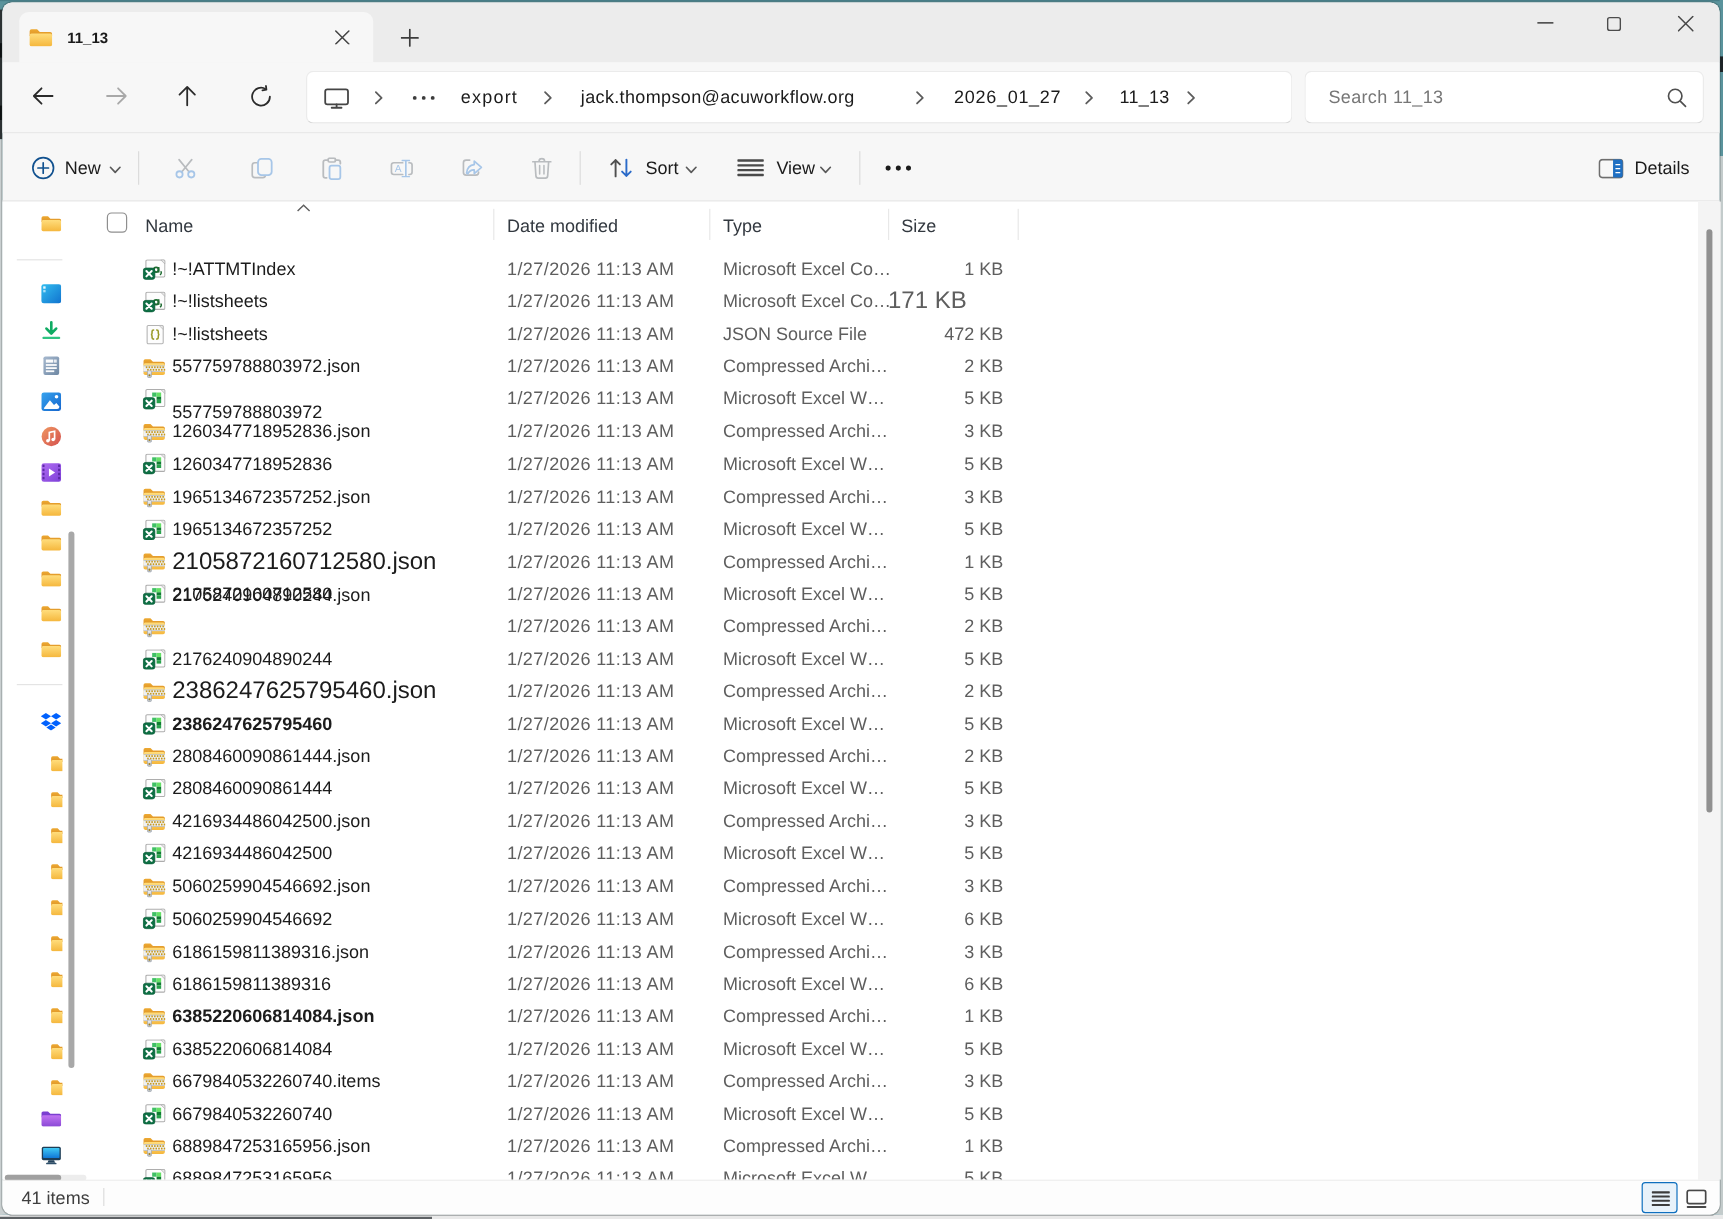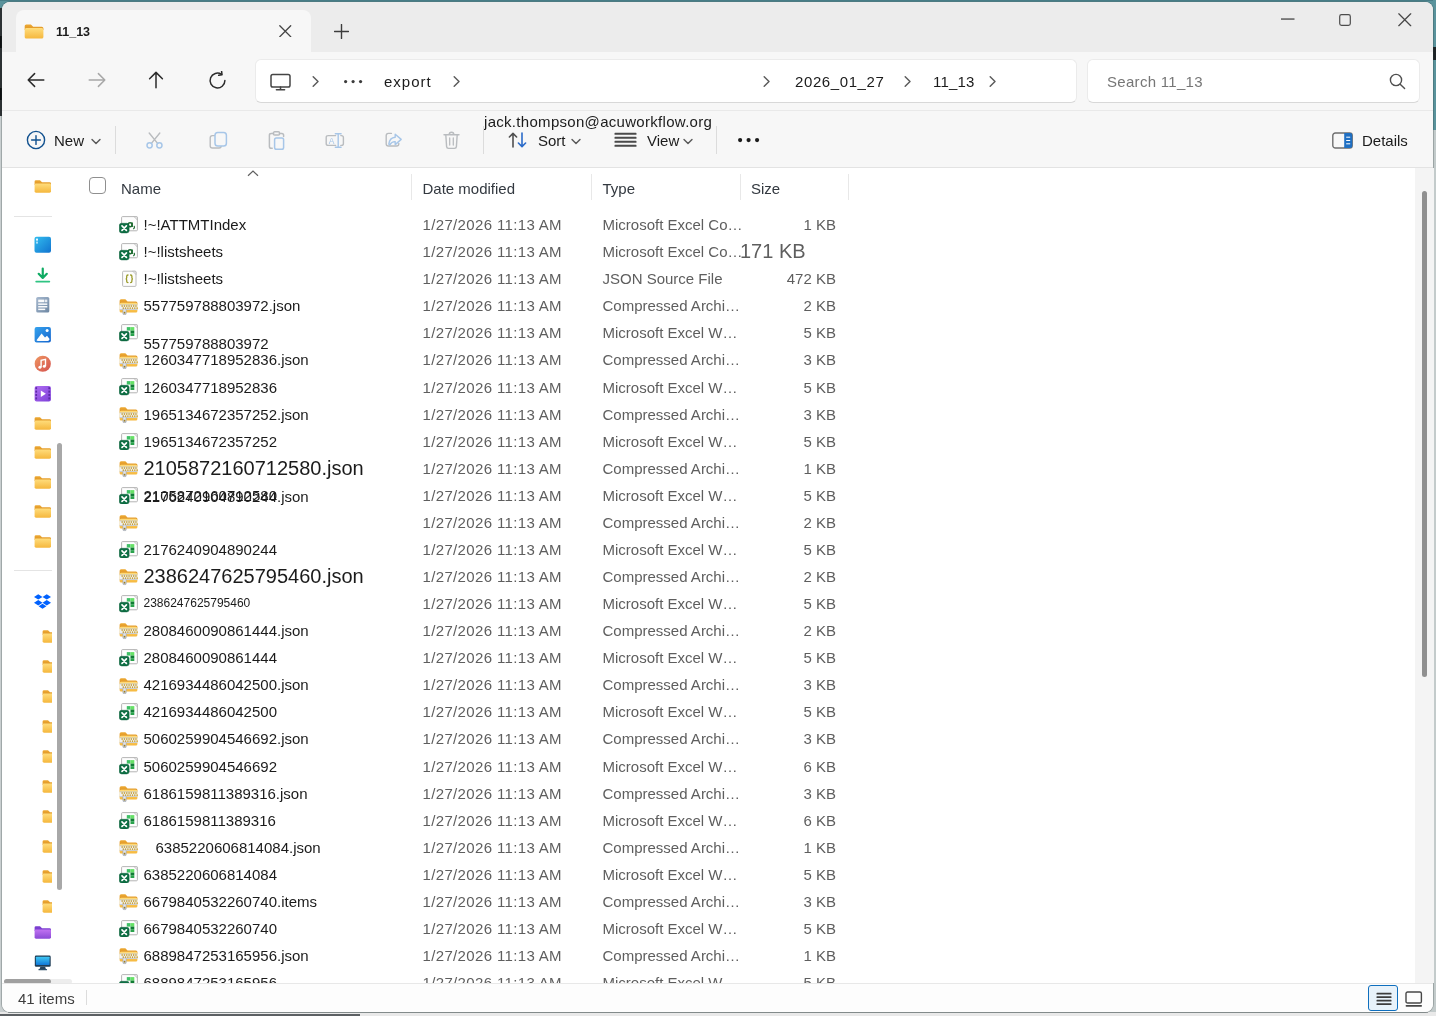--- a/index.html
+++ b/index.html
@@ -109,21 +109,21 @@
     </svg>
 <svg style="position:absolute;left:343px;top:78.5px" width="20.2" height="5.2" viewBox="0 0 20.2 5.2">
       <circle cx="2.6" cy="2.6" r="1.6" fill="#3c3c3c"></circle>
       <circle cx="10.1" cy="2.6" r="1.6" fill="#3c3c3c"></circle>
       <circle cx="17.6" cy="2.6" r="1.6" fill="#3c3c3c"></circle>
     </svg>
 <div style="position:absolute;left:384px;top:70.5px;height:21px;line-height:21px;font-size:15px;color:#1b1b1b;font-weight:400;white-space:nowrap;letter-spacing:1.0px;">export</div>
 <svg style="position:absolute;left:452px;top:75px" width="9" height="13" viewBox="0 0 9 13">
       <path d="M2.2 1.8 L7 6.5 L2.2 11.2" stroke="#5c5c5c" stroke-width="1.5" fill="none" stroke-linecap="round" stroke-linejoin="round"></path>
     </svg>
-<div style="position:absolute;left:484px;top:70.5px;height:21px;line-height:21px;font-size:15px;color:#1b1b1b;font-weight:400;white-space:nowrap;letter-spacing:0.3px;margin-top:40px;">jack.thompson@acuworkflow.org</div>
+<div style="position:absolute;left:484px;top:70.5px;height:21px;line-height:21px;font-size:15px;color:#1b1b1b;font-weight:400;white-space:nowrap;letter-spacing:0.3px;">jack.thompson@acuworkflow.org</div>
 <svg style="position:absolute;left:762px;top:75px" width="9" height="13" viewBox="0 0 9 13">
       <path d="M2.2 1.8 L7 6.5 L2.2 11.2" stroke="#5c5c5c" stroke-width="1.5" fill="none" stroke-linecap="round" stroke-linejoin="round"></path>
     </svg>
 <div style="position:absolute;left:795px;top:70.5px;height:21px;line-height:21px;font-size:15px;color:#1b1b1b;font-weight:400;white-space:nowrap;letter-spacing:0.6px;text-align:center;">2026_01_27</div>
 <svg style="position:absolute;left:903px;top:75px" width="9" height="13" viewBox="0 0 9 13">
       <path d="M2.2 1.8 L7 6.5 L2.2 11.2" stroke="#5c5c5c" stroke-width="1.5" fill="none" stroke-linecap="round" stroke-linejoin="round"></path>
     </svg>
 <div style="position:absolute;left:933px;top:70.5px;height:21px;line-height:21px;font-size:15px;color:#1b1b1b;font-weight:400;white-space:nowrap;letter-spacing:0.2px;">11_13</div>
 <svg style="position:absolute;left:988px;top:75px" width="9" height="13" viewBox="0 0 9 13">
       <path d="M2.2 1.8 L7 6.5 L2.2 11.2" stroke="#5c5c5c" stroke-width="1.5" fill="none" stroke-linecap="round" stroke-linejoin="round"></path>
@@ -488,21 +488,21 @@
 <svg style="position:absolute;left:118.5px;top:595.0px" width="19" height="17.5" viewBox="0 0 19 17.5">
       <rect x="2.6" y="0.6" width="15.8" height="14.2" rx="1" fill="#fdfdfd" stroke="#adadad" stroke-width="0.9"></rect>
       <path d="M15.000000000000002 0.6 l3.4 3.4 v-2.4 q0-1-1-1 Z" fill="#e8e8e8" stroke="#adadad" stroke-width="0.6"></path>
       <rect x="7.8" y="3.1" width="3.7" height="3.5" fill="#3fc065"></rect>
       <rect x="11.5" y="3.1" width="3.8" height="3.5" fill="#66e166"></rect>
       <rect x="11.5" y="6.6" width="3.8" height="2.6" fill="#107c33"></rect>
       <rect x="11.5" y="9.2" width="3.8" height="2.8" fill="#2aa24c"></rect>
       <rect x="0.3" y="7.3" width="9.8" height="9.6" rx="2.3" fill="#0e6f44" stroke="#0a5c38" stroke-width="0.5"></rect>
       <path d="M3.0 9.9 L7.4 14.3 M7.4 9.9 L3.0 14.3" stroke="#fff" stroke-width="1.7" stroke-linecap="round"></path>
     </svg>
-<div style="position:absolute;left:143.5px;top:593.1px;height:21px;line-height:21px;font-size:12px;color:#1b1b1b;font-weight:400;white-space:nowrap;">2386247625795460</div>
+<div style="position:absolute;left:143.5px;top:593.1px;height:21px;line-height:21px;font-size:15px;color:#1b1b1b;font-weight:700;white-space:nowrap;">2386247625795460</div>
 <div style="position:absolute;left:422.5px;top:593.1px;height:21px;line-height:21px;font-size:15px;color:#5e5e5e;font-weight:400;white-space:nowrap;letter-spacing:0.35px;">1/27/2026 11:13 AM</div>
 <div style="position:absolute;left:602.5px;top:593.1px;height:21px;line-height:21px;font-size:15px;color:#5e5e5e;font-weight:400;white-space:nowrap;">Microsoft Excel W…</div>
 <div style="position:absolute;left:740px;top:593.1px;height:21px;line-height:21px;font-size:15px;color:#5e5e5e;font-weight:400;white-space:nowrap;width:96px;text-align:right;">5 KB</div>
 <svg style="position:absolute;left:118.5px;top:622.4px" width="19" height="17.5" viewBox="0 0 19 17.5">
       <path d="M0.6 2.8 Q0.6 1.3 2.1 1.3 H6.4 L8.5 3.4 H16.9 Q18.4 3.4 18.4 4.9 V6.4 H0.6 Z" fill="url(#gfoldbk)"></path>
 <rect x="0.6" y="4.7" width="17.8" height="9.9" rx="1.5" fill="url(#gfold)"></rect>
 <rect x="0.6" y="6.7" width="17.8" height="5.2" fill="#eef0f4"></rect>
 <rect x="0.6" y="6.7" width="17.8" height="0.5" fill="#a9afb8"></rect>
 <rect x="0.6" y="11.4" width="17.8" height="0.5" fill="#a9afb8"></rect>
 <rect x="2.5" y="7.3" width="1.3" height="1.5" fill="#c79a1f"></rect>
@@ -679,21 +679,21 @@
       <rect x="3.65" y="9.4" width="1.3" height="1.5" fill="#c79a1f"></rect>
       <rect x="5.949999999999999" y="9.4" width="1.3" height="1.5" fill="#c79a1f"></rect>
       <rect x="8.25" y="9.4" width="1.3" height="1.5" fill="#c79a1f"></rect>
       <rect x="10.549999999999999" y="9.4" width="1.3" height="1.5" fill="#c79a1f"></rect>
       <rect x="12.85" y="9.4" width="1.3" height="1.5" fill="#c79a1f"></rect>
       <rect x="15.15" y="9.4" width="1.3" height="1.5" fill="#c79a1f"></rect>
       <rect x="17.45" y="9.4" width="1.3" height="1.5" fill="#c79a1f"></rect>
 <rect x="3.9" y="11" width="3.3" height="5.6" rx="0.9" fill="url(#gsilv)" stroke="#9aa0a8" stroke-width="0.55"></rect>
 <circle cx="5.55" cy="14.7" r="0.85" fill="#a08020"></circle>
     </svg>
-<div style="position:absolute;left:143.5px;top:836.7px;height:21px;line-height:21px;font-size:15px;color:#1b1b1b;font-weight:400;white-space:nowrap;margin-left:12px;">6385220606814084.json</div>
+<div style="position:absolute;left:143.5px;top:836.7px;height:21px;line-height:21px;font-size:15px;color:#1b1b1b;font-weight:700;white-space:nowrap;">6385220606814084.json</div>
 <div style="position:absolute;left:422.5px;top:836.7px;height:21px;line-height:21px;font-size:15px;color:#5e5e5e;font-weight:400;white-space:nowrap;letter-spacing:0.35px;">1/27/2026 11:13 AM</div>
 <div style="position:absolute;left:602.5px;top:836.7px;height:21px;line-height:21px;font-size:15px;color:#5e5e5e;font-weight:400;white-space:nowrap;">Compressed Archi…</div>
 <div style="position:absolute;left:740px;top:836.7px;height:21px;line-height:21px;font-size:15px;color:#5e5e5e;font-weight:400;white-space:nowrap;width:96px;text-align:right;">1 KB</div>
 <svg style="position:absolute;left:118.5px;top:865.7px" width="19" height="17.5" viewBox="0 0 19 17.5">
       <rect x="2.6" y="0.6" width="15.8" height="14.2" rx="1" fill="#fdfdfd" stroke="#adadad" stroke-width="0.9"></rect>
       <path d="M15.000000000000002 0.6 l3.4 3.4 v-2.4 q0-1-1-1 Z" fill="#e8e8e8" stroke="#adadad" stroke-width="0.6"></path>
       <rect x="7.8" y="3.1" width="3.7" height="3.5" fill="#3fc065"></rect>
       <rect x="11.5" y="3.1" width="3.8" height="3.5" fill="#66e166"></rect>
       <rect x="11.5" y="6.6" width="3.8" height="2.6" fill="#107c33"></rect>
       <rect x="11.5" y="9.2" width="3.8" height="2.8" fill="#2aa24c"></rect>

